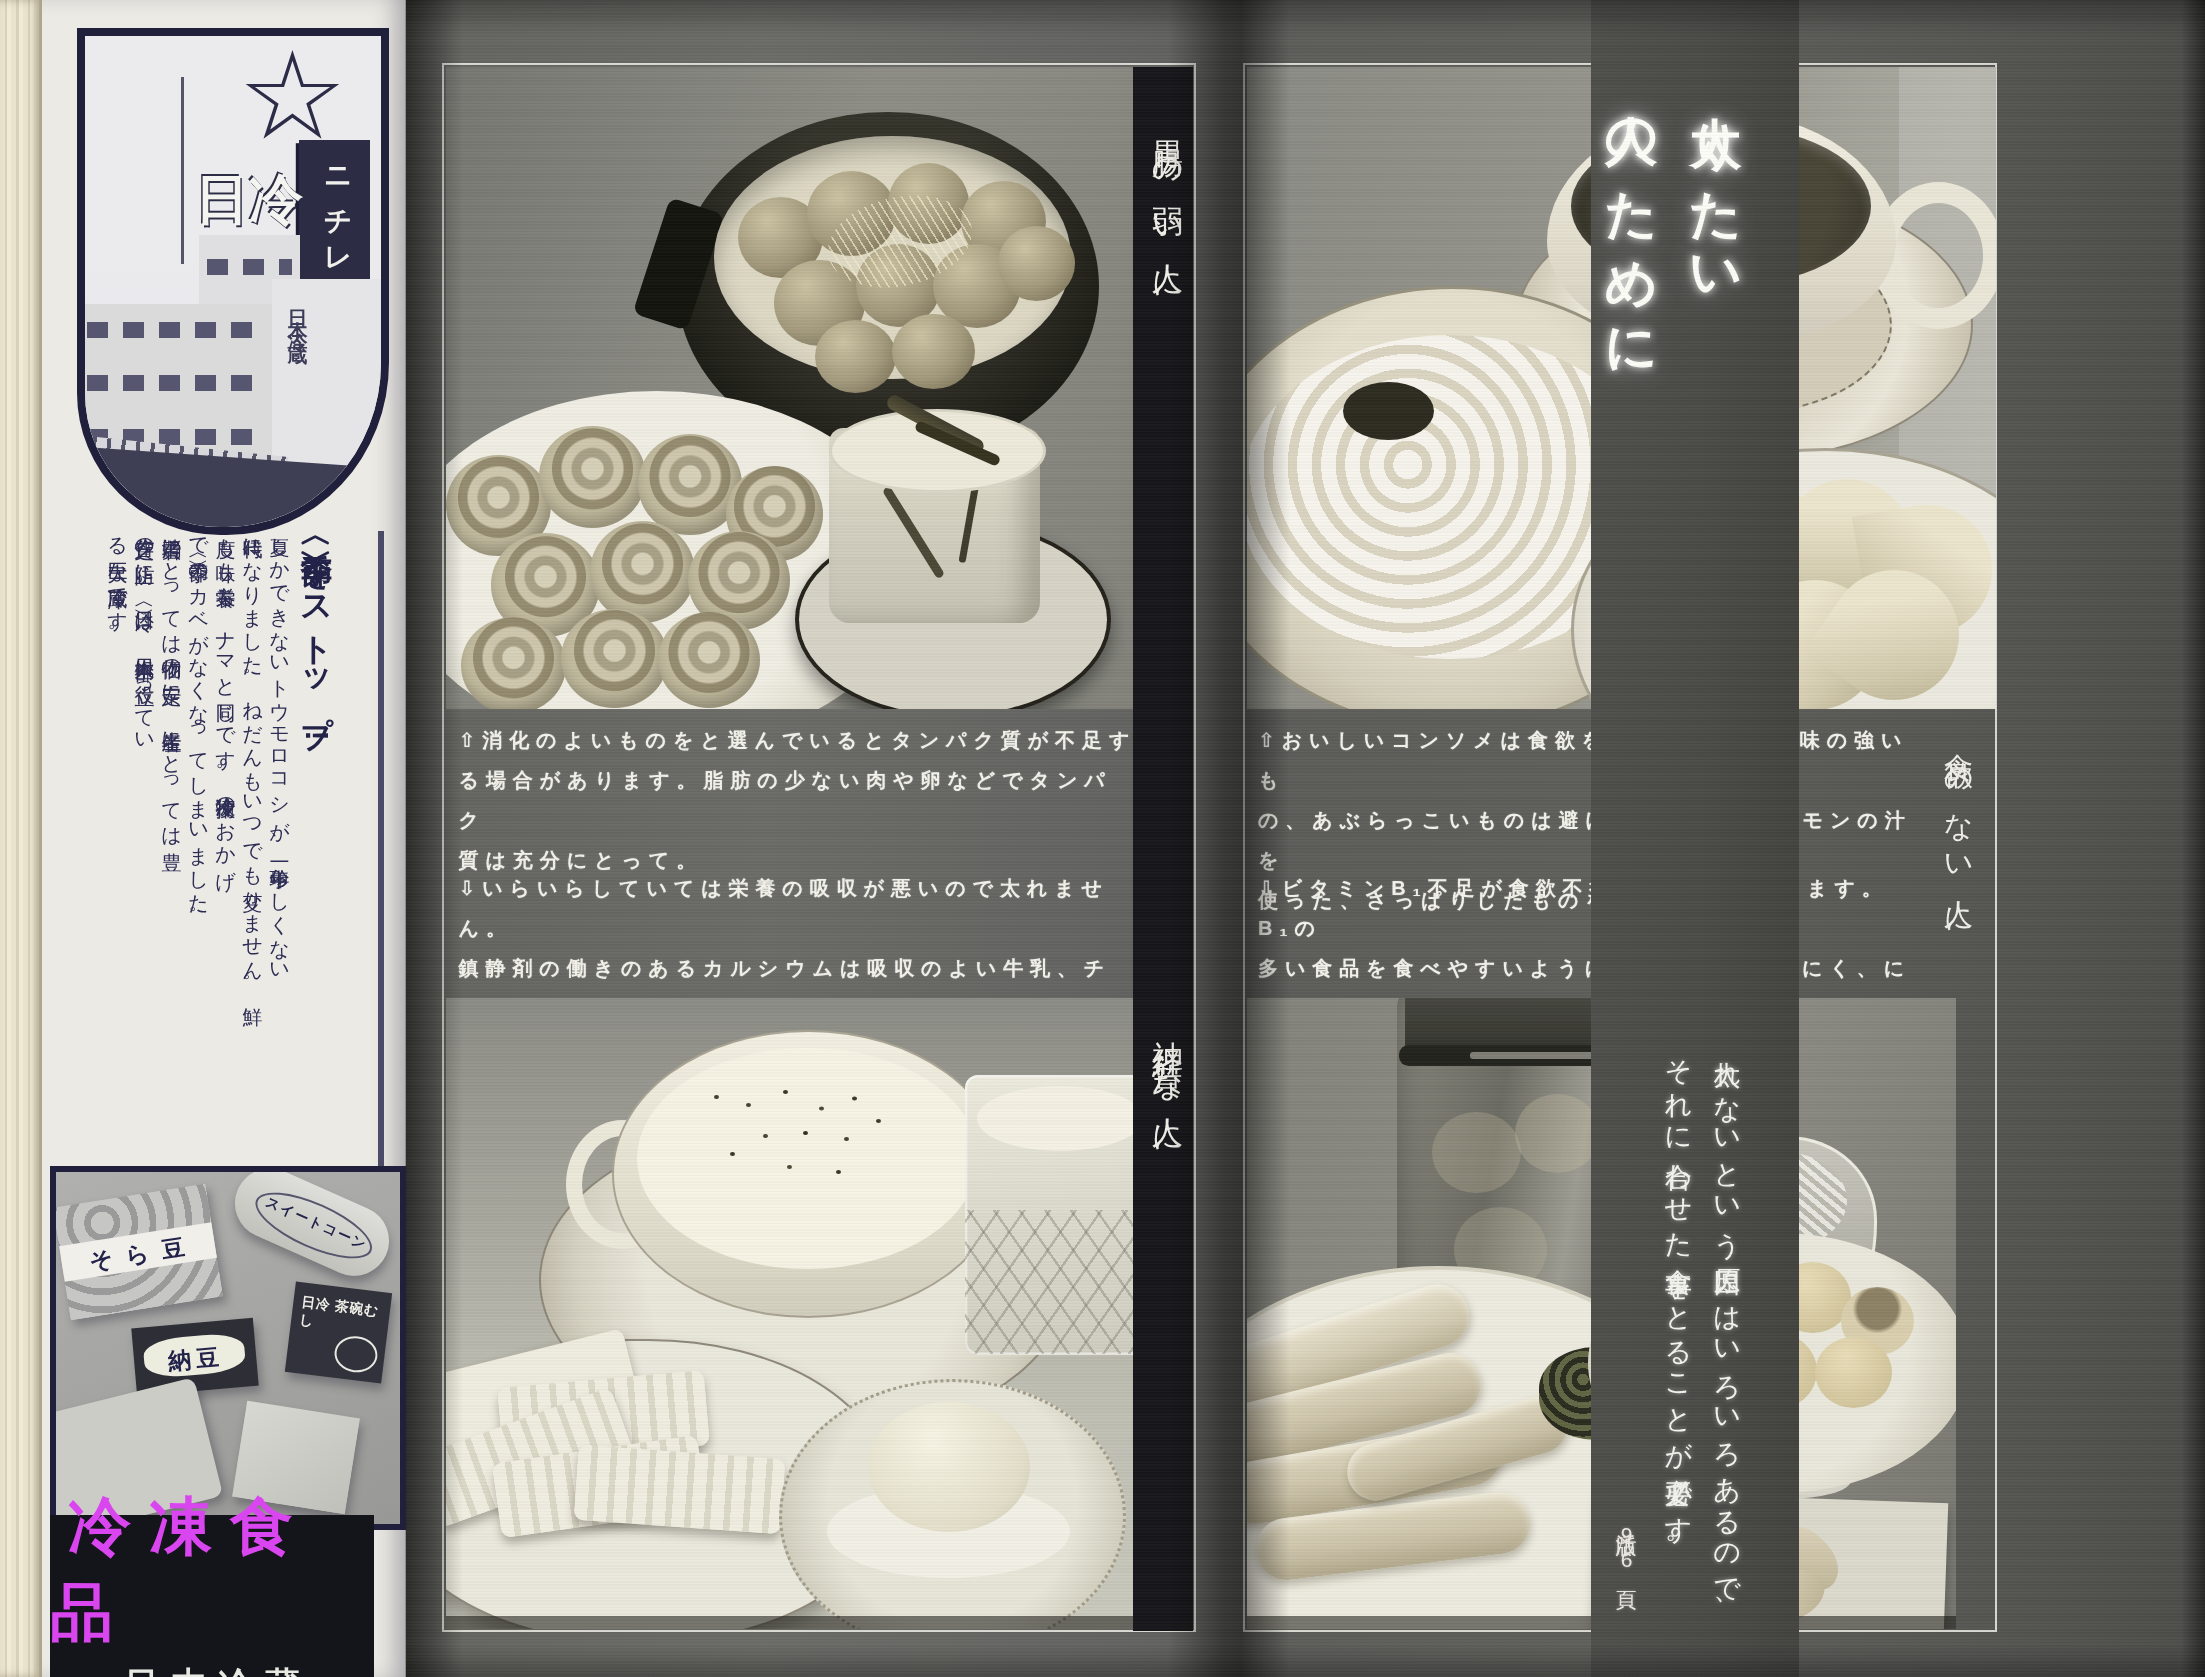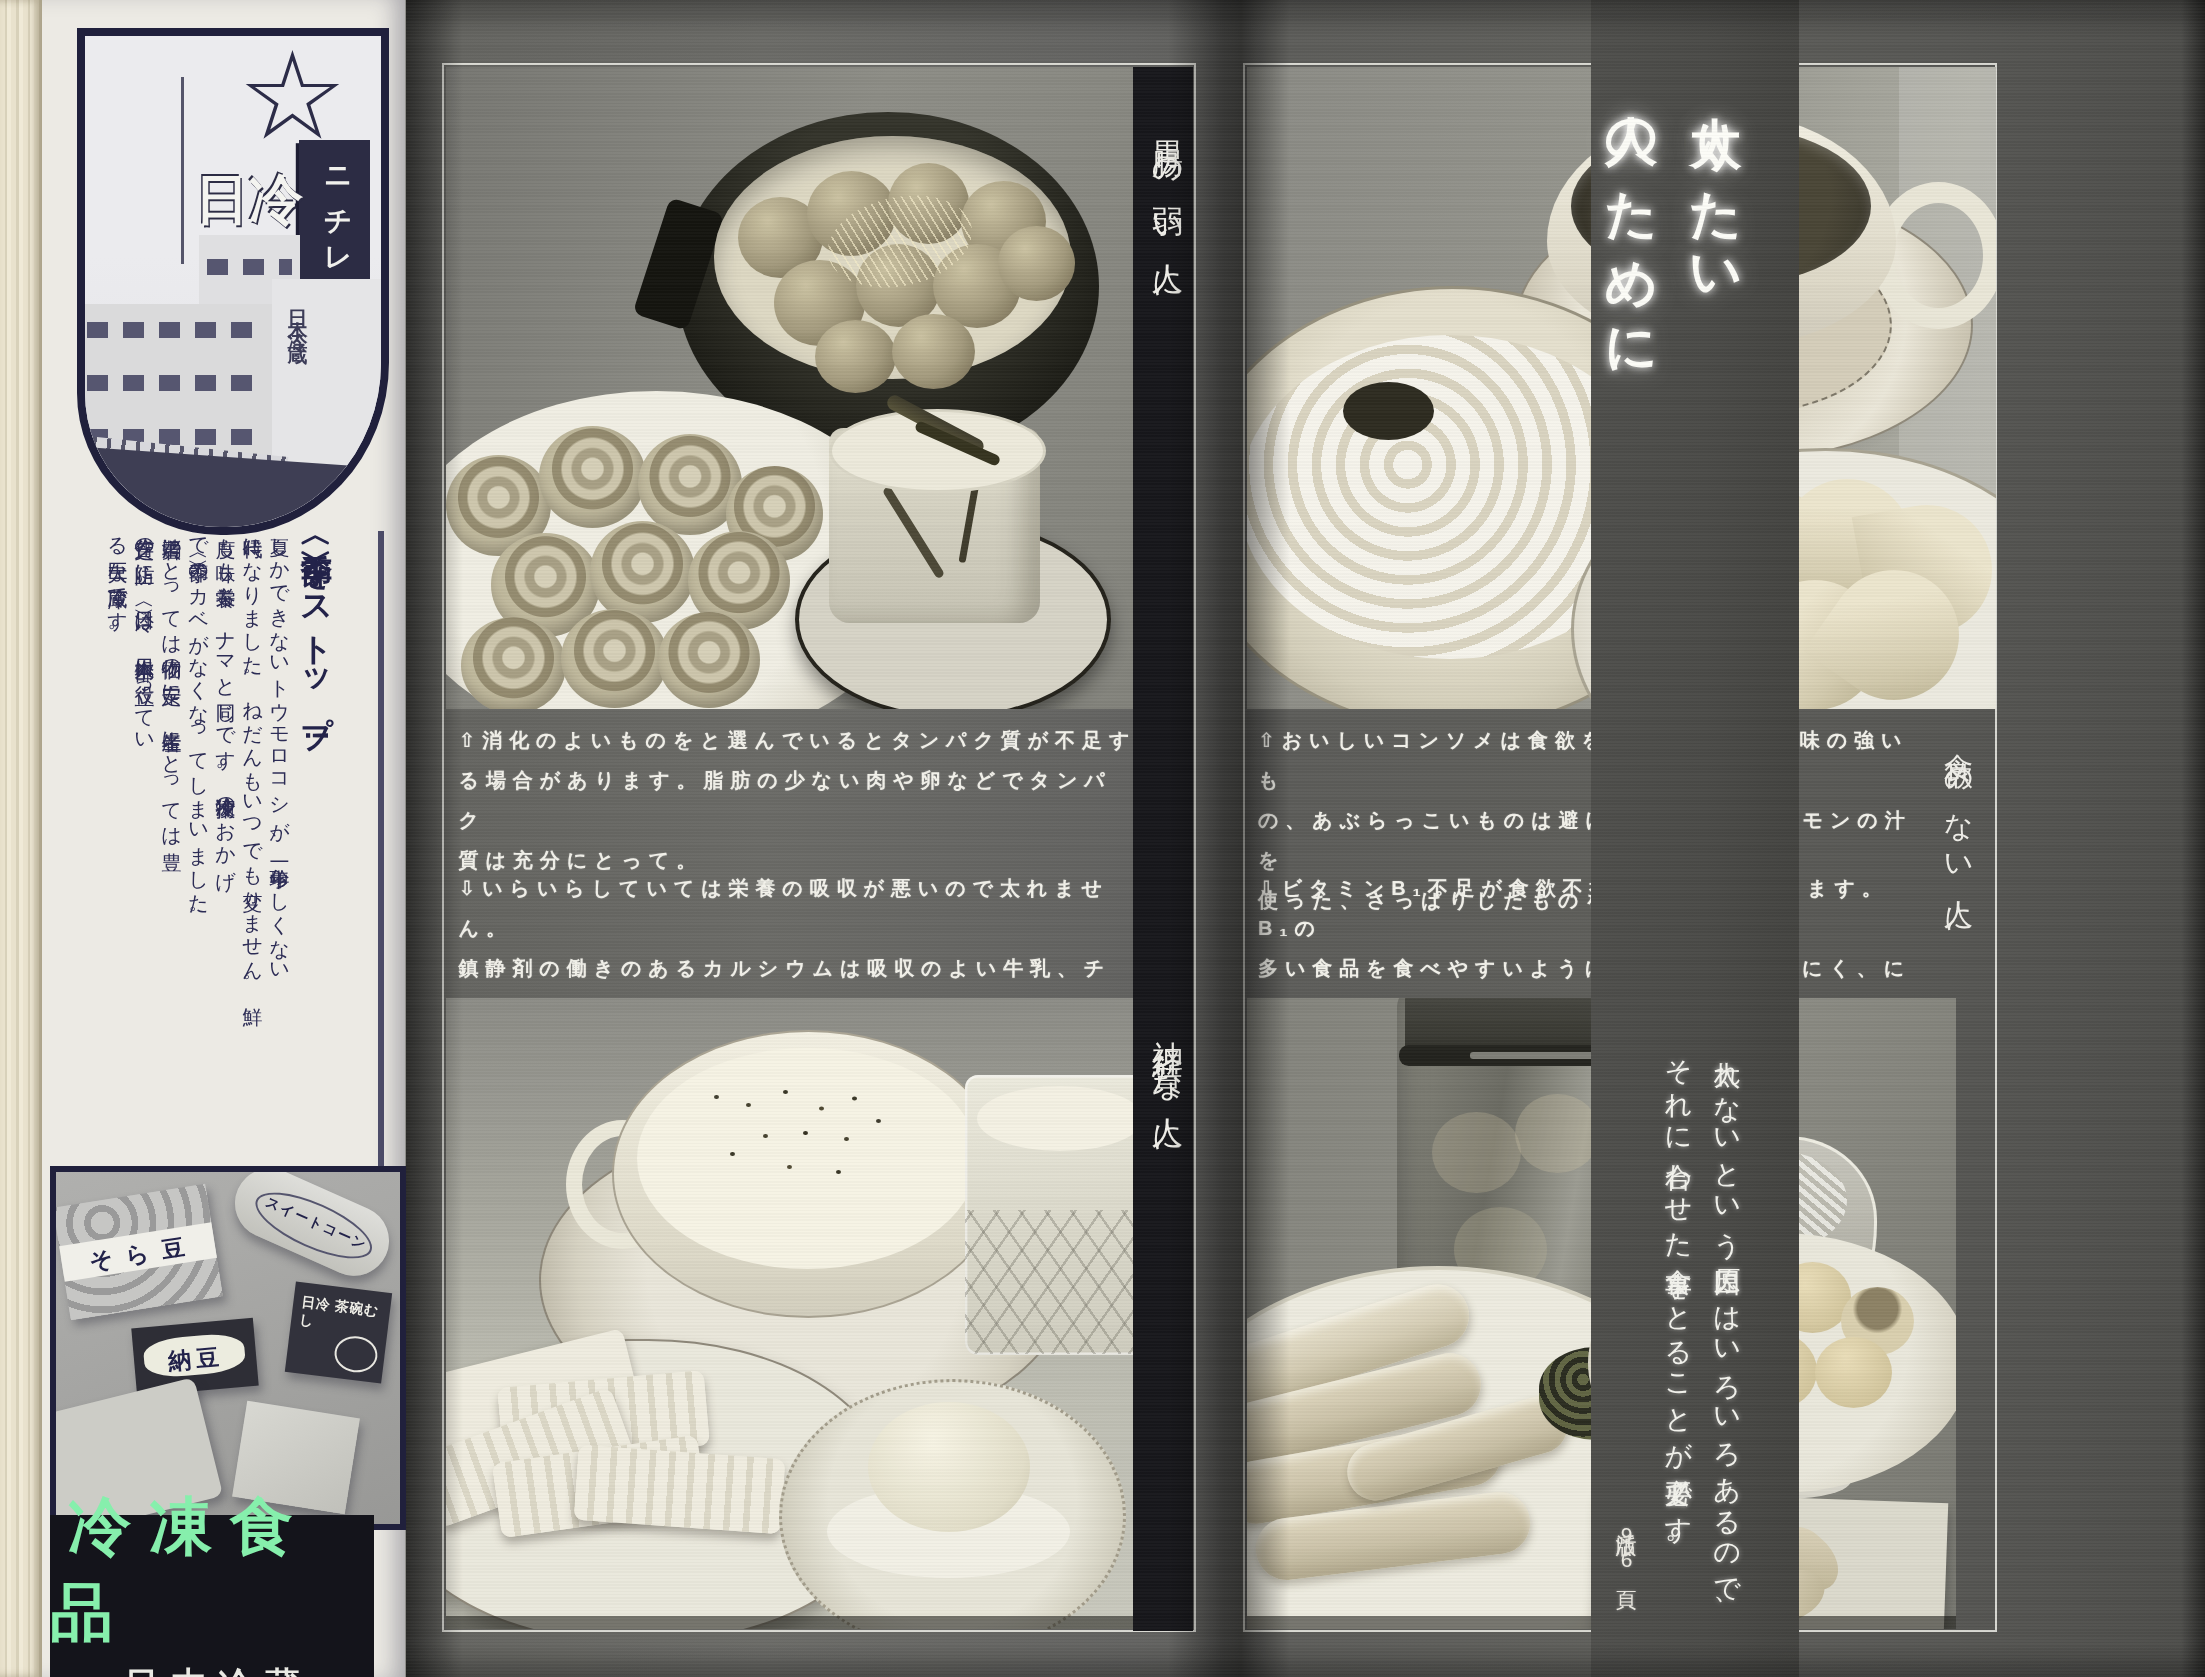--- a/index.html
+++ b/index.html
@@ -28,21 +28,21 @@
   .ad-headline{left:253px;top:526px;height:373px;font-size:32px;font-weight:700;
     color:#23234a;letter-spacing:2.4px;}
   .ad-body{left:47px;top:523px;width:204px;height:576px;font-size:20px;line-height:1.35;
     color:#2c2c55;font-weight:500;letter-spacing:0.8px;}
   .ad-products{left:8px;top:1166px;width:344px;height:352px;border:6.5px solid #20203c;
     background:linear-gradient(160deg,#b0b0ae,#a2a2a0 60%,#989896);overflow:hidden;}
   .pkg{position:absolute;box-shadow:3.2px 6.5px 9.7px rgba(40,40,55,.35);}
   .pkg-label{position:absolute;font-weight:700;color:#22224a;}
   .ad-logo{left:8px;top:1515px;width:324px;height:162px;background:#14141b;
     display:flex;flex-direction:column;align-items:center;justify-content:center;}
-  .logo-main{font-size:63px;font-weight:800;color:#86efac;letter-spacing:18px;text-indent:18px;}
+  .logo-main{font-size:63px;font-weight:800;color:#d946ef;letter-spacing:18px;text-indent:18px;}
   .logo-sub{font-size:34px;font-weight:800;color:#e9e9e3;letter-spacing:13px;text-indent:13px;margin-top:6.5px;}
 
   
   .spread{left:406px;top:0;width:1800px;height:1677px;
     background:linear-gradient(90deg,#565653 0,#646460 49px,#6a6a66 357px,#626260 730px,
       #5c5c59 860px,#5e5e5a 1217px,#565653 1541px,#4c4c49 1800px);}
   .grain{left:406px;top:0;width:1800px;height:1677px;pointer-events:none;
     background-image:repeating-linear-gradient(0deg,rgba(255,255,255,.025) 0 1.6px,rgba(0,0,0,.025) 1.6px 3.2px);}
   .left-shade{left:406px;top:0;width:57px;height:1677px;
     background:linear-gradient(90deg,rgba(0,0,0,.5),rgba(0,0,0,0));}

